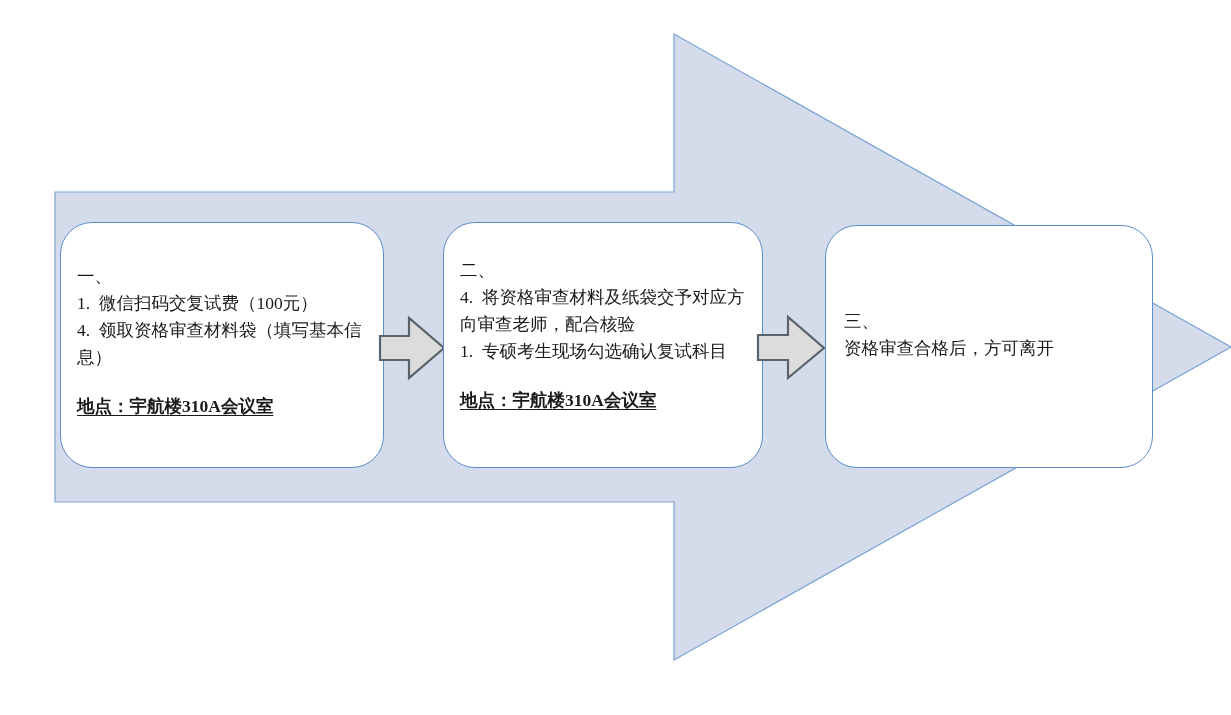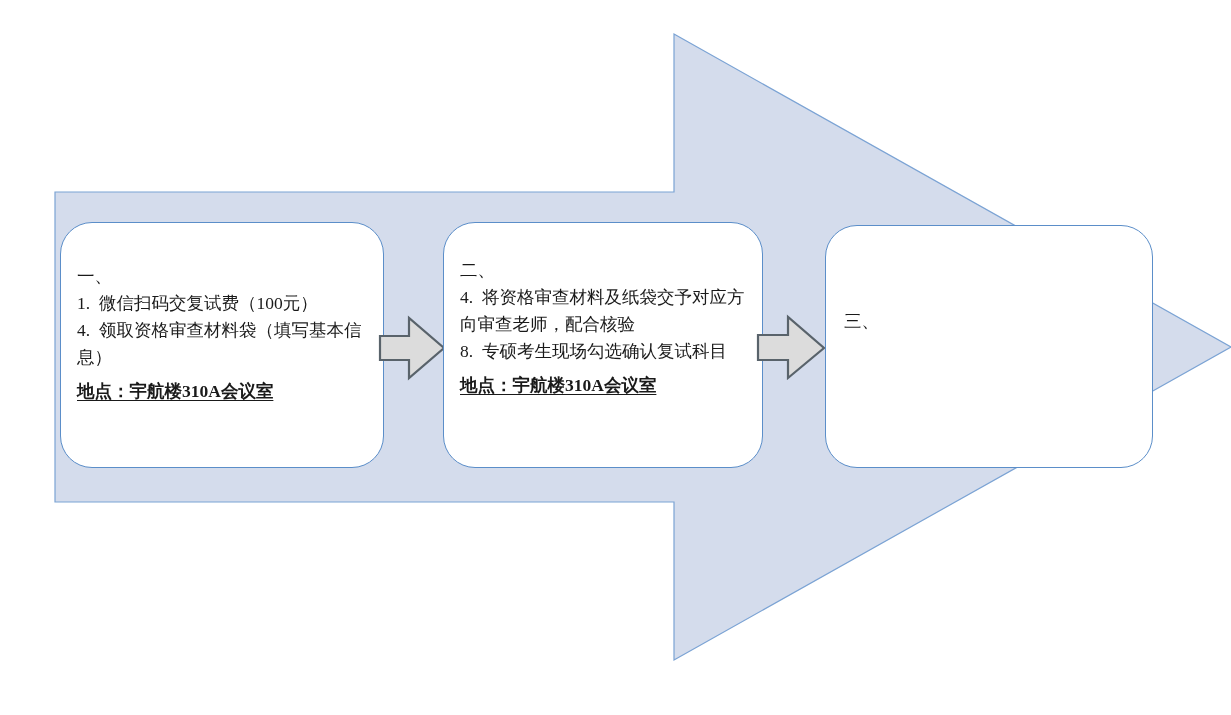--- a/index.html
+++ b/index.html
@@ -56,21 +56,21 @@
     text-indent: 0;
   }
   .line.place {
     font-weight: bold;
     text-decoration: underline;
     text-underline-offset: 3px;
     display: inline-block;
     margin-top: 4px;
   }
   .place-wrap {
-    margin-top: 3px;
+    margin-top: 18px;
   }
 
   
   #box1 { left: 60px;  top: 222px; width: 324px; height: 246px; }
   #box1 .pbox-inner { left: 16px; right: 12px; top: 40px; }
 
   
   #box2 { left: 443px; top: 222px; width: 320px; height: 246px; }
   #box2 .pbox-inner { left: 16px; right: 10px; top: 34px; }
 
@@ -106,30 +106,31 @@
   </div>
 
   <svg class="conn" id="conn1" viewBox="0 0 68 66">
     <polygon points="2,21 31,21 31,3 66,33 31,63 31,45 2,45" fill="#dcdcdc" stroke="#59636b" stroke-width="2.2" stroke-linejoin="miter"></polygon>
   </svg>
 
   <div class="pbox" id="box2">
     <div class="pbox-inner">
       <div class="line">二、</div>
       <div class="line num">4.  将资格审查材料及纸袋交予对应方向审查老师，配合核验</div>
-      <div class="line num">8.  专硕考生现场勾选确认复试科目</div>
+      <div class="line num">1.  专硕考生现场勾选确认复试科目</div>
       <div class="place-wrap">
         <span class="line place">地点：宇航楼310A会议室</span>
       </div>
     </div>
   </div>
 
   <svg class="conn" id="conn2" viewBox="0 0 70 67">
     <polygon points="2,21 32,21 32,3 68,34 32,64 32,46 2,46" fill="#dcdcdc" stroke="#59636b" stroke-width="2.2" stroke-linejoin="miter"></polygon>
   </svg>
 
   <div class="pbox" id="box3">
     <div class="pbox-inner">
       <div class="line">三、</div>
+      <div class="line">资格审查合格后，方可离开</div>
     </div>
   </div>
 
 </div>
 
 </body></html>

